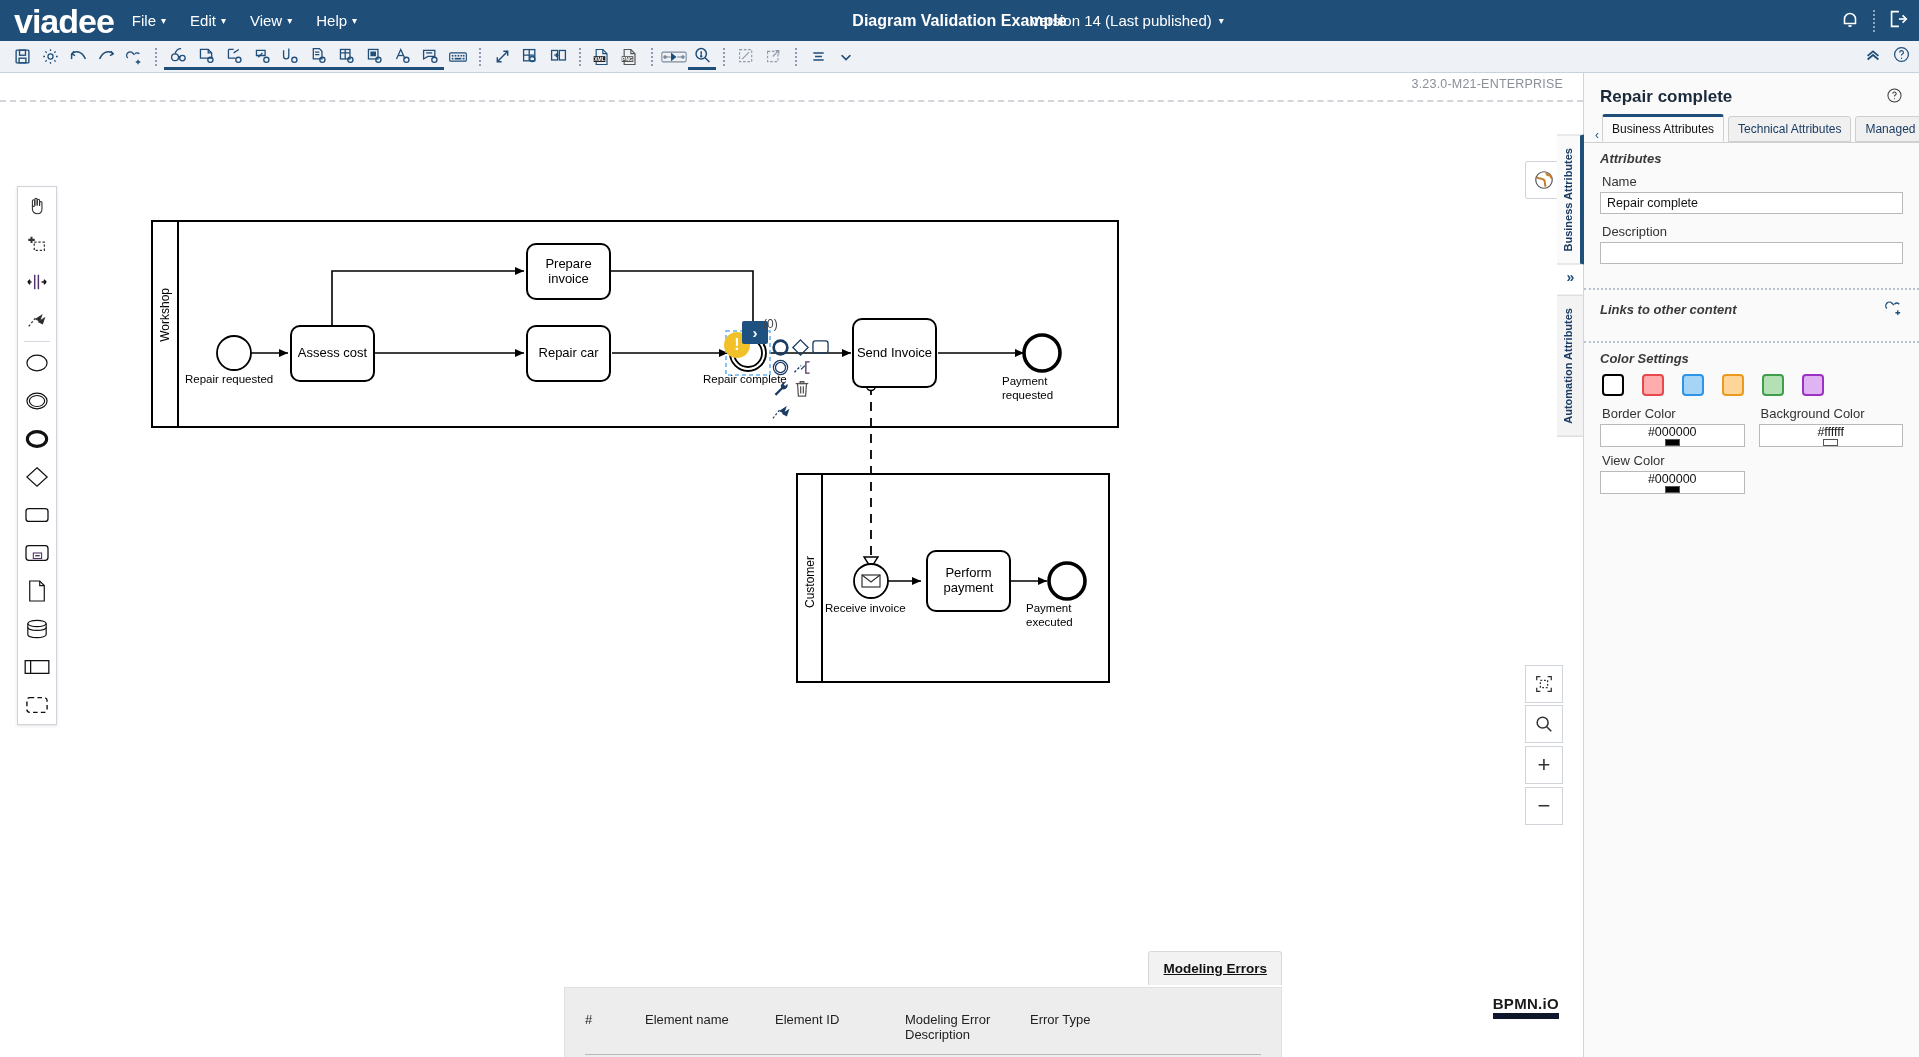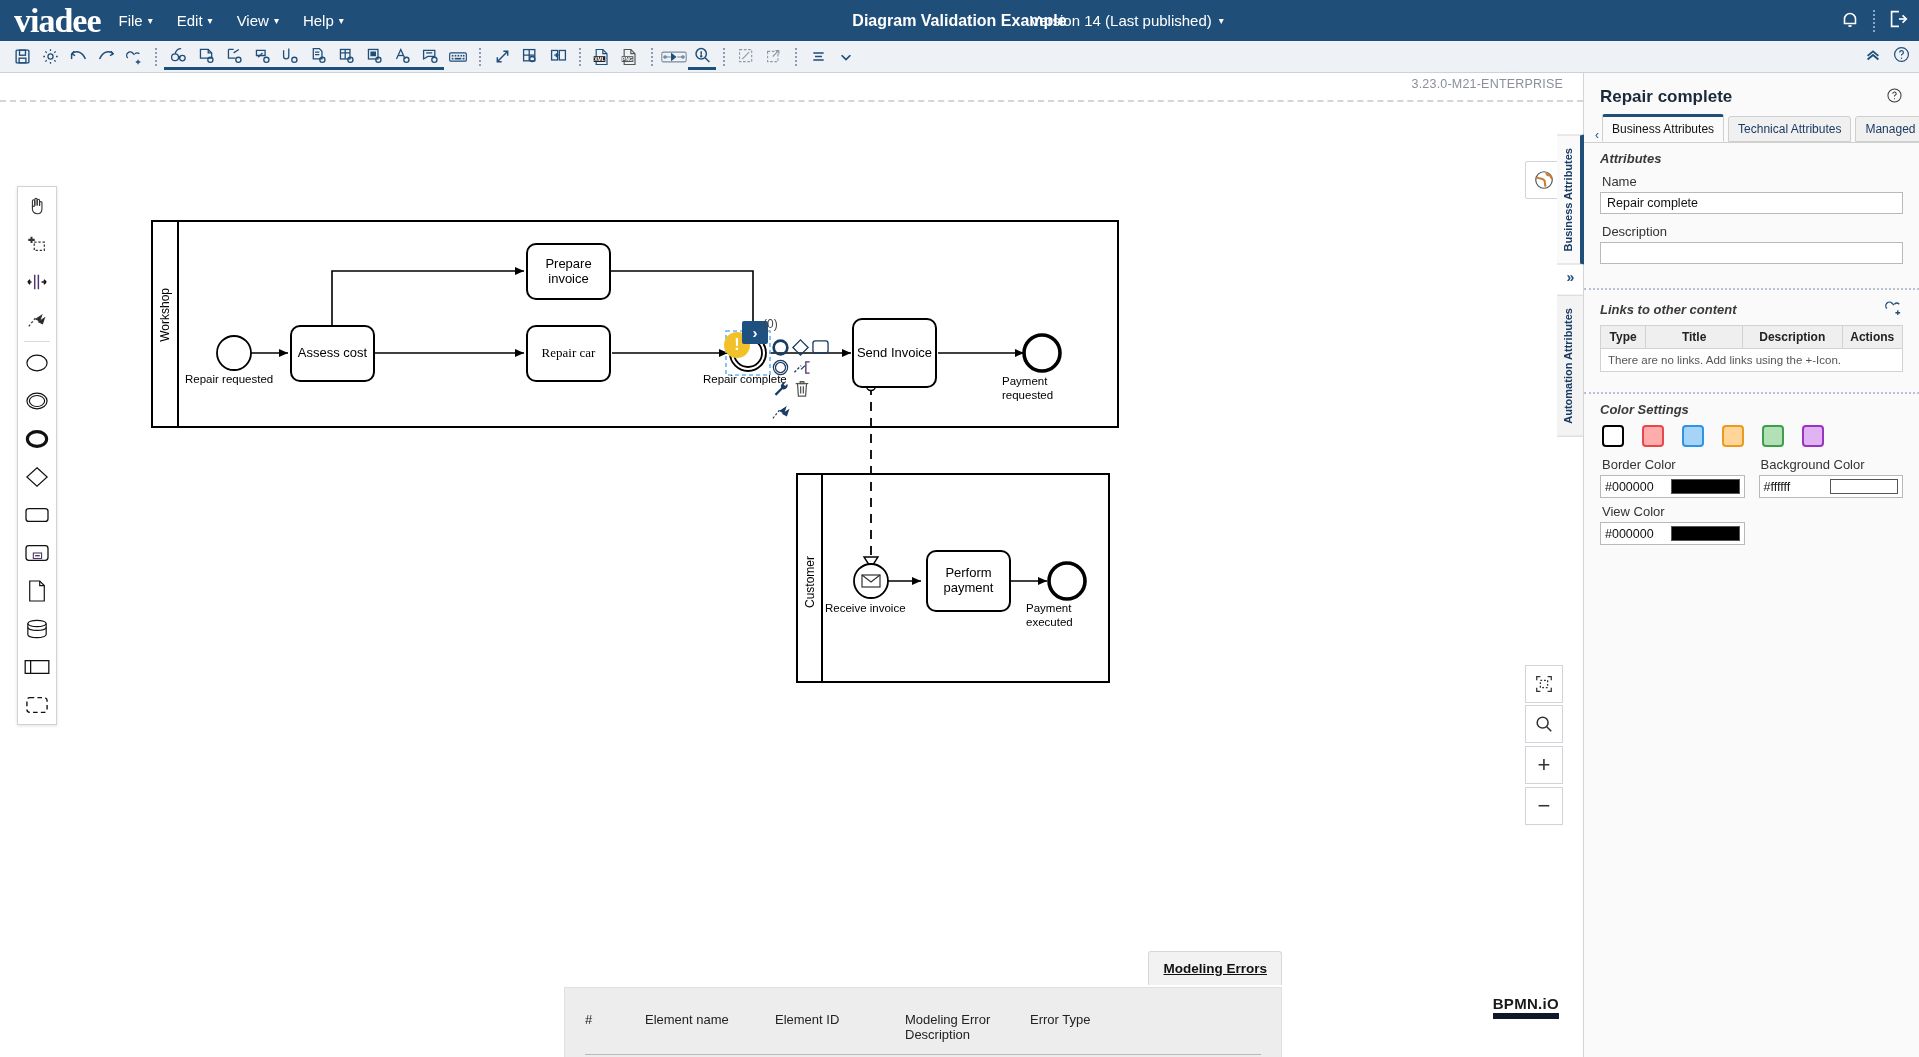--- a/index.html
+++ b/index.html
@@ -3,21 +3,21 @@
 <meta charset="utf-8">
 <style>
   * { box-sizing: border-box; margin:0; padding:0; }
   html,body { width:1919px; height:1057px; overflow:hidden; background:#fff;
     font-family:"Liberation Sans", sans-serif; }
 
   
   .topbar { height:41px; background:#1f4e79; display:flex; align-items:center;
     position:relative; color:#fff; }
   .logo { font-size:34px; font-weight:bold; letter-spacing:-1px; padding:0 16px 0 14px;
-    line-height:1; font-family:Liberation Serif, serif; }
+    line-height:1; font-family:Liberation Sans, sans-serif; }
   .menu { display:flex; align-items:center; gap:20px; }
   .menu-item { font-size:15px; display:flex; align-items:center; gap:5px; cursor:pointer; padding:4px 2px;}
   .caret { font-size:10px; }
   .doc-title { position:absolute; left:50%; transform:translateX(-50%);
     font-size:16px; font-weight:bold; white-space:nowrap; }
   .version-sel { position:absolute; left:1030px; font-size:15px; display:flex; gap:7px; align-items:center; cursor:pointer;}
   .top-right { position:absolute; right:10px; display:flex; align-items:center; gap:12px; }
   .top-right .sep { width:1px; height:22px; border-left:2px dotted #89a7c4; }
   .ic { display:inline-block; }
 
@@ -98,21 +98,21 @@
   .fin { width:100%; height:22px; border:1px solid #b9b9b9; background:#fff; font-size:12.5px;
     padding:3px 6px; color:#111; font-family:"Liberation Sans",sans-serif; resize:none; overflow:hidden;}
   .dotted { border-top:2px dotted #b9c3cf; margin:10px 0 0 0; }
   .lt { width:100%; border-collapse:collapse; font-size:12px; margin-top:4px;}
   .lt th { border:1px solid #d2d2d2; background:#efefef; font-weight:bold; color:#222; padding:4px 6px;}
   .lt td { border:1px solid #d2d2d2; background:#fff; color:#555; padding:5px 7px; font-size:11.5px;}
   .swatches { display:flex; gap:18px; margin:8px 0 10px 2px; }
   .sw { width:22px; height:22px; border-radius:4px; border:2px solid #000; cursor:pointer;}
   .colrow { display:flex; gap:14px; }
   .colcell { flex:1; }
-  .colinput { display:flex; align-items:center; border:1px solid #b9b9b9; background:#fff; height:23px; padding:0 4px;}
+  .colinput { display:flex; align-items:center; border:1px solid #b9b9b9; background:#fff; height:23px; padding:0 16px;flex-direction:column;}
   .colinput span { flex:1; font-size:12.5px; color:#111; }
   .chip { width:15px; height:15px; border:1px solid #555; }
 </style>
 </head>
 <body>
 
 <div class="topbar">
   <div class="logo">viadee</div>
   <div class="menu">
     <div class="menu-item">
@@ -537,21 +537,21 @@
 
       <rect x="860" y="250" width="19" height="14" fill="#000"></rect>
       <path d="M860 250 l9.5 8 l9.5 -8" fill="none" stroke="#fff" stroke-width="1.8"></path>
     </svg>
 
     <div class="laneLabel" style="left:158px; top:215px;">Workshop</div>
     <div class="laneLabel" style="left:803px; top:483px;">Customer</div>
 
     <div class="task bp" style="left:290px;top:252px;width:85px;height:57px;">Assess cost</div>
     <div class="task bp" style="left:526px;top:170px;width:85px;height:57px;">Prepare invoice</div>
-    <div class="task bp" style="left:526px;top:252px;width:85px;height:57px;font-family:Liberation Serif, serif;">Repair car</div>
+    <div class="task bp" style="left:526px;top:252px;width:85px;height:57px;">Repair car</div>
     <div class="task bp" style="left:852px;top:245px;width:85px;height:70px;">Send Invoice</div>
     <div class="task bp" style="left:926px;top:477px;width:85px;height:62px;">
         <span style="white-space:pre-line">Perform
 payment</span>
       </div>
 
     <div class="evlabel" style="left:185px;top:300px;width:100px;">Repair requested</div>
     <div class="evlabel" style="left:703px;top:300px;width:90px;">Repair complete</div>
     <div class="evlabel" style="left:1002px;top:302px;width:82px;white-space:pre-line;">Payment
 requested</div>
@@ -712,33 +712,20 @@
       <div style="display:flex;align-items:center;justify-content:space-between;">
         <div class="sec-title" style="margin:0;">Links to other content</div>
         <span>
           <svg width="19" height="19" viewBox="0 0 20 20" fill="none" stroke="#1f4e79" stroke-width="1.4">
               <path d="M3 11c-1.5-1.5-1.5-4 0-5.5S7 4 8.5 5.5l2 2"></path>
               <path d="M11 6.5c1.5-1.5 3.5-1.5 5 0"></path>
               <path d="M14.5 13v5M12 15.5h5"></path>
             </svg>
         </span>
       </div>
-      <table class="lt">
-        <tbody>
-            <tr>
-          <th style="width:15%">Type</th>
-          <th style="width:32%">Title</th>
-          <th style="width:33%">Description</th>
-          <th>Actions</th>
-        </tr>
-        <tr>
-          <td colspan="4">There are no links. Add links using the +-Icon.</td>
-        </tr>
-      </tbody>
-        </table>
     </div>
 
     <div class="dotted"></div>
 
     <div class="sec">
       <div class="sec-title">Color Settings</div>
       <div class="swatches">
         <div class="sw" style="background:#ffffff;border-color:#000000;"></div>
         <div class="sw" style="background:#ffadac;border-color:#e8474c;"></div>
         <div class="sw" style="background:#a5d4f7;border-color:#2e94e8;"></div>

